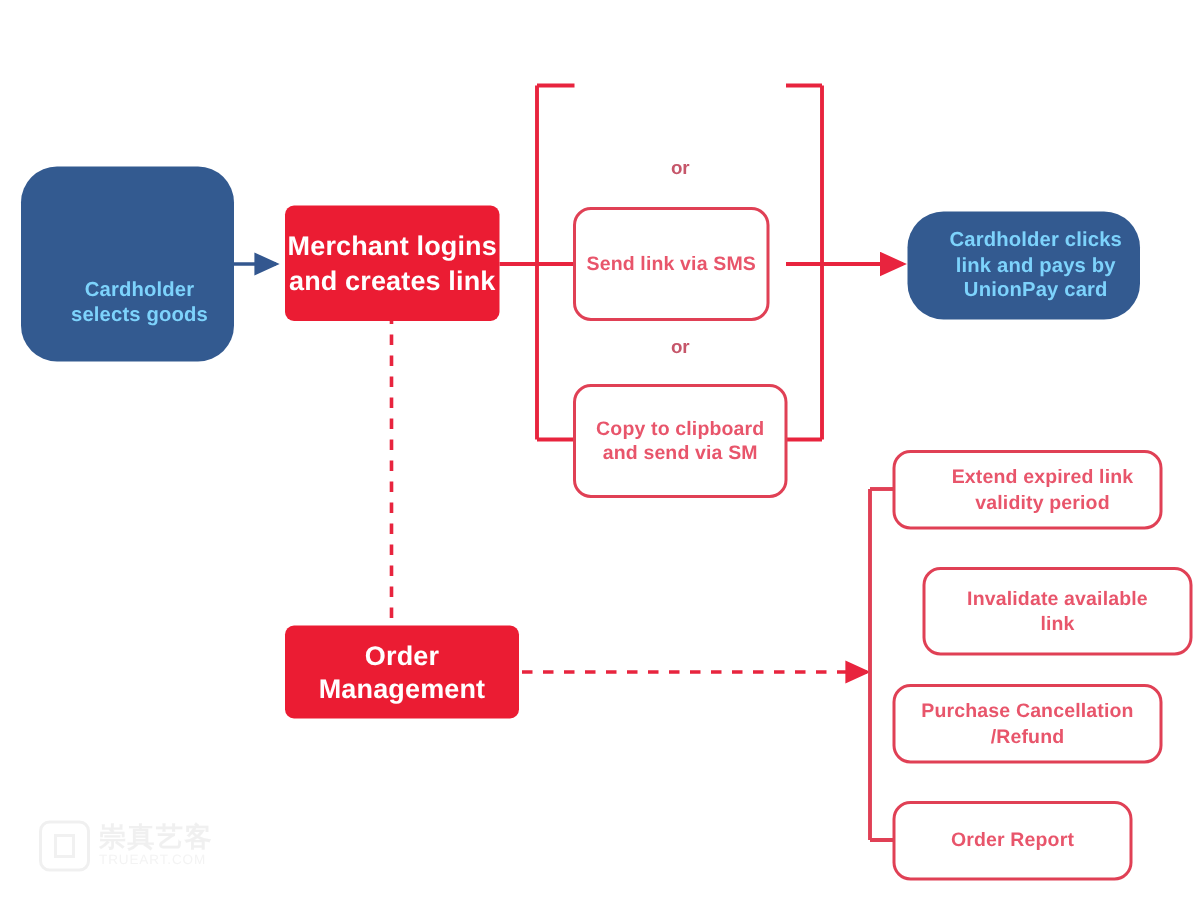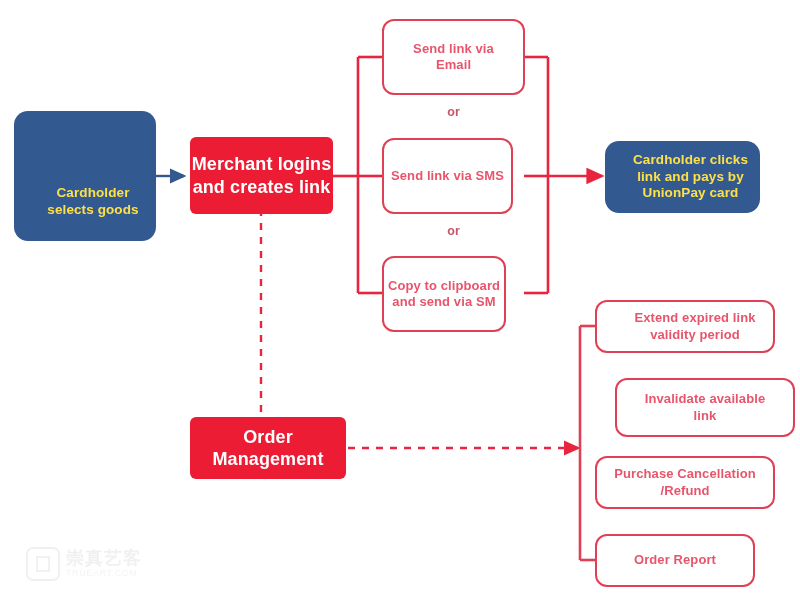--- a/index.html
+++ b/index.html
@@ -34,22 +34,22 @@
     text-align: center;
     line-height: 1.25;
   }
   .node .txt {
     display: block;
     white-space: pre-line;
   }
   
   .blue {
     background: #335A90;
-    color: #fde047;
-    border-radius: 14px;
+    color: #7dd3fc;
+    border-radius: 24px;
     font-size: 13.5px;
     font-weight: 600;
     letter-spacing: 0.1px;
     padding-left: 16px;
   }
   
   .redfill {
     background: #EB1C33;
     color: #ffffff;
     border-radius: 6px;
@@ -194,34 +194,30 @@
   <div class="node blue" style="left:14px; top:111px; width:142px; height:130px; padding-top:52px;">
     <span class="txt">Cardholder
 selects goods</span>
   </div>
 
   <div class="node redfill" style="left:190px; top:137px; width:143px; height:77px;">
     <span class="txt">Merchant logins
 and creates link</span>
   </div>
 
-  <div class="node redline" style="left:382px; top:19px; width:143px; height:76px;">
-    <span class="txt">Send link via
-Email</span>
-  </div>
 
   <div class="orlabel" style="left:382px; top:105px; width:143px;">or</div>
 
   <div class="node redline" style="left:382px; top:138px; width:131px; height:76px;">
     <span class="txt">Send link via SMS</span>
   </div>
 
   <div class="orlabel" style="left:382px; top:224px; width:143px;">or</div>
 
-  <div class="node redline" style="left:382px; top:256px; width:124px; height:76px;">
+  <div class="node redline" style="left:382px; top:256px; width:143px; height:76px;">
     <span class="txt">Copy to clipboard
 and send via SM</span>
   </div>
 
   <div class="node blue" style="left:605px; top:141px; width:155px; height:72px;">
     <span class="txt">Cardholder clicks
 link and pays by
 UnionPay card</span>
   </div>
 

